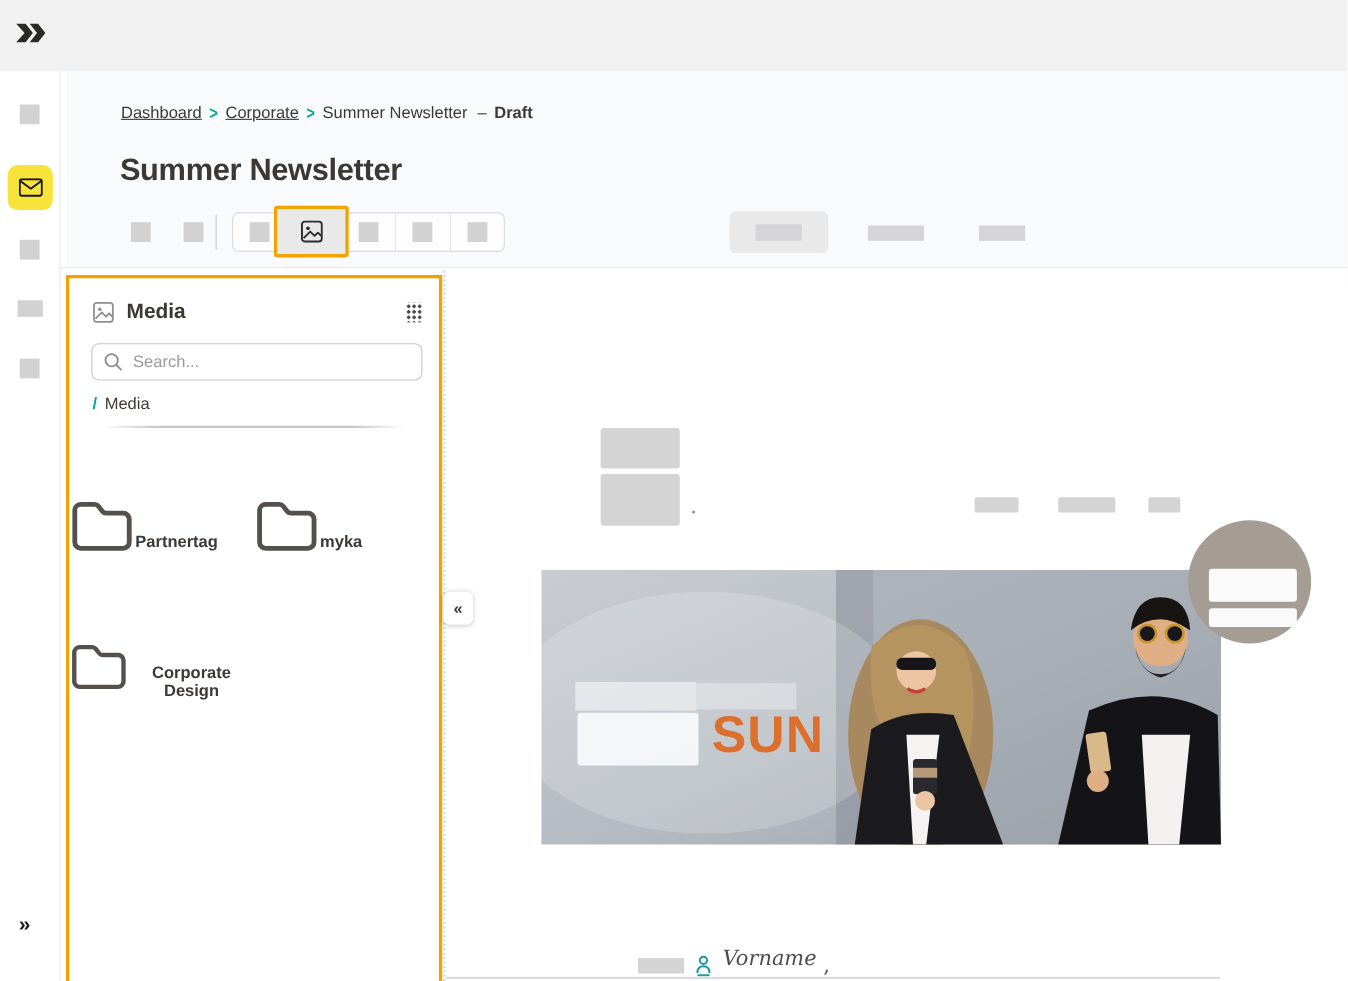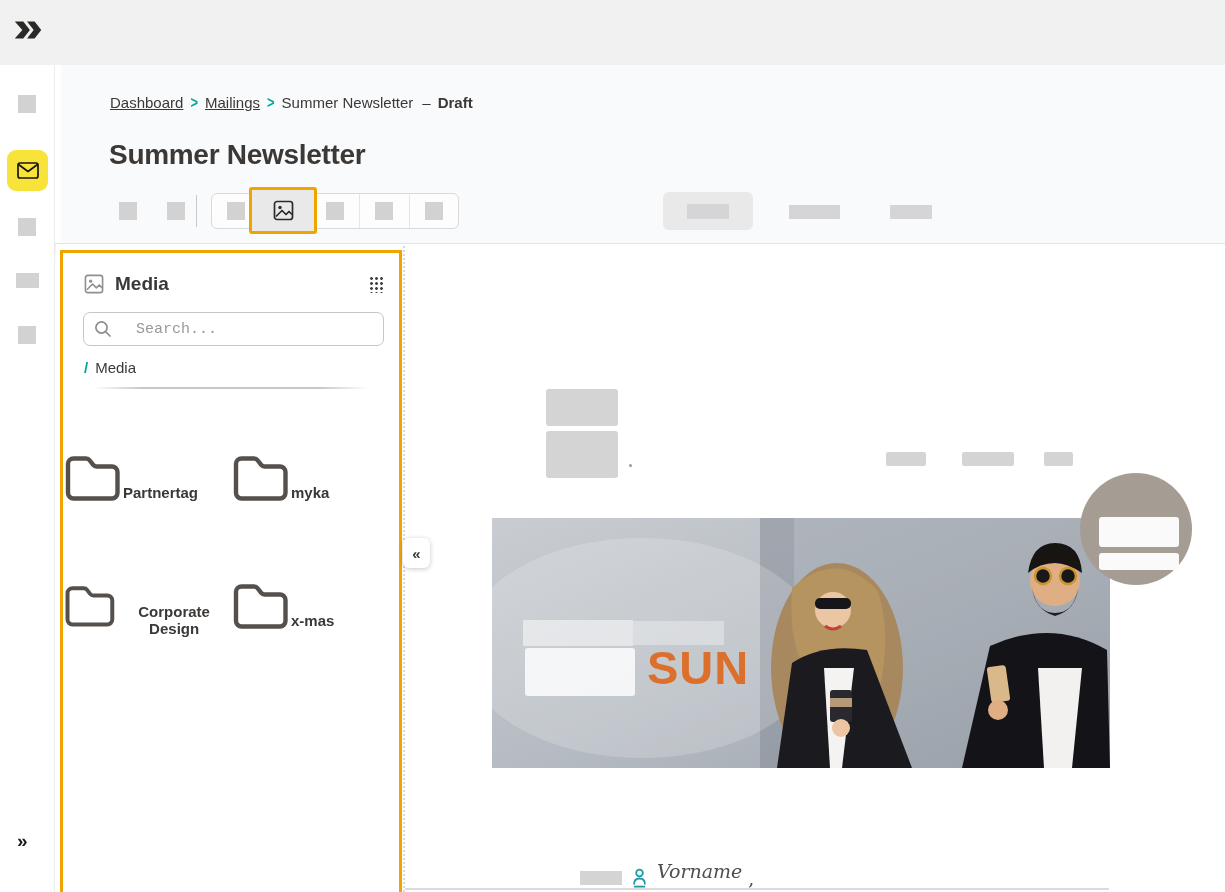--- a/index.html
+++ b/index.html
@@ -86,21 +86,21 @@
   .panel { left:60px; top:250px; width:342px; height:715px; background:#fff;
            border:3px solid #f0a400; z-index:10; }
   .panel-head { display:flex; align-items:center; padding:20px 15px 0 21px; }
   .panel-title { margin-left:11px; font-size:19px; font-weight:700; color:#3b3836; }
   .drag-handle { margin-left:auto; width:15px; height:18px; cursor:grab;
      background-image:radial-gradient(#424242 1.3px, transparent 1.5px);
      background-size:5px 5px; background-position:0 1px; }
   .search-box { margin:17px 15px 0 20px; height:34px; border:1px solid #c6c6c9; border-radius:7px;
                 background:#fff; display:flex; align-items:center; padding:0 10px; gap:9px; }
   .search-box input { border:none; outline:none; flex:1; font-size:15px; color:#1d4ed8;
-                      font-family:Liberation Mono, monospace; background:transparent;margin-left:15px; }
+                      font-family:Liberation Sans, sans-serif; background:transparent; }
   .search-box input::placeholder { color:#9a9a9a; }
   .panel-path { margin:13px 21px 0 21px; font-size:15px; display:flex; gap:7px; align-items:baseline; }
   .path-slash { color:#00a79b; font-weight:700; }
   .path-label { color:#3b3836; font-weight:500; }
   .scroll-shadow { margin:11px auto 0; width:276px; height:2px; border-radius:2px;
      background:linear-gradient(to right, rgba(0,0,0,0), rgba(0,0,0,0.22) 18%, rgba(0,0,0,0.22) 82%, rgba(0,0,0,0)); }
   .folder-grid { position:absolute; left:0; right:0; top:200px;
                  display:grid; grid-template-columns:1fr 1fr; row-gap:72px; }
   .folder { display:flex; flex-direction:row; align-items:center; cursor:pointer; }
   .folder-label { margin-top:30px; font-size:15px; font-weight:700; color:#3b3836; text-align:center; }
@@ -133,21 +133,21 @@
   <div class="abs sb-sq sb-sq2"></div>
   <div class="abs sb-sq sb-sq3"></div>
   <div class="abs sb-sq sb-sq4"></div>
   <div class="abs sb-expand">»</div>
 </div>
 
 <div class="abs header">
   <div class="abs breadcrumb">
     <span class="crumb-link">Dashboard</span>
     <span class="crumb-chev">&gt;</span>
-    <span class="crumb-link">Mailings</span>
+    <span class="crumb-link">Corporate</span>
     <span class="crumb-chev">&gt;</span>
     <span class="crumb-current">Summer Newsletter</span>
     <span class="crumb-dash">–</span>
     <span class="crumb-status">Draft</span>
   </div>
   <div class="abs page-title">Summer Newsletter</div>
 
   <div class="abs tb-sq tb-sqA"></div>
   <div class="abs tb-sq tb-sqB"></div>
   <div class="abs tb-vline"></div>
@@ -288,26 +288,20 @@
         <path d="M5 40 V11 a5.5 5.5 0 0 1 5.5-5.5 h12.5 a4.5 4.5 0 0 1 3.6 1.8 l3.4 4.4 a4.5 4.5 0 0 0 3.6 1.8 H49 a5.5 5.5 0 0 1 5.5 5.5 v21 a5.5 5.5 0 0 1-5.5 5.5 H10.5 A5.5 5.5 0 0 1 5 40Z" fill="none" stroke="#56504c" stroke-width="4.4" stroke-linejoin="round"></path>
       </svg>
       <div class="folder-label">myka</div>
     </div>
     <div class="folder">
       <svg width="60" height="48" viewBox="0 0 60 48">
         <path d="M5 40 V11 a5.5 5.5 0 0 1 5.5-5.5 h12.5 a4.5 4.5 0 0 1 3.6 1.8 l3.4 4.4 a4.5 4.5 0 0 0 3.6 1.8 H49 a5.5 5.5 0 0 1 5.5 5.5 v21 a5.5 5.5 0 0 1-5.5 5.5 H10.5 A5.5 5.5 0 0 1 5 40Z" fill="none" stroke="#56504c" stroke-width="4.4" stroke-linejoin="round"></path>
       </svg>
       <div class="folder-label">Corporate Design</div>
     </div>
-    <div class="folder">
-      <svg width="60" height="48" viewBox="0 0 60 48">
-        <path d="M5 40 V11 a5.5 5.5 0 0 1 5.5-5.5 h12.5 a4.5 4.5 0 0 1 3.6 1.8 l3.4 4.4 a4.5 4.5 0 0 0 3.6 1.8 H49 a5.5 5.5 0 0 1 5.5 5.5 v21 a5.5 5.5 0 0 1-5.5 5.5 H10.5 A5.5 5.5 0 0 1 5 40Z" fill="none" stroke="#56504c" stroke-width="4.4" stroke-linejoin="round"></path>
-      </svg>
-      <div class="folder-label">x-mas</div>
-    </div>
   </div>
 
   <div class="panel-foot">
     <div class="foot-btn">
       <svg width="21" height="18" viewBox="0 0 22 18">
         <path d="M1.5 15 V3.8 a2.2 2.2 0 0 1 2.2-2.2 h4.6 a2 2 0 0 1 1.6 .8 l1.2 1.6 a2 2 0 0 0 1.6 .8 h5.6 a2.2 2.2 0 0 1 2.2 2.2 v8 a2.2 2.2 0 0 1-2.2 2.2 H3.7 A2.2 2.2 0 0 1 1.5 15Z" fill="none" stroke="#2e2b29" stroke-width="1.8" stroke-linejoin="round"></path>
         <line x1="11" y1="8" x2="11" y2="14" stroke="#2e2b29" stroke-width="1.8"></line>
         <line x1="8" y1="11" x2="14" y2="11" stroke="#2e2b29" stroke-width="1.8"></line>
       </svg>
     </div>

